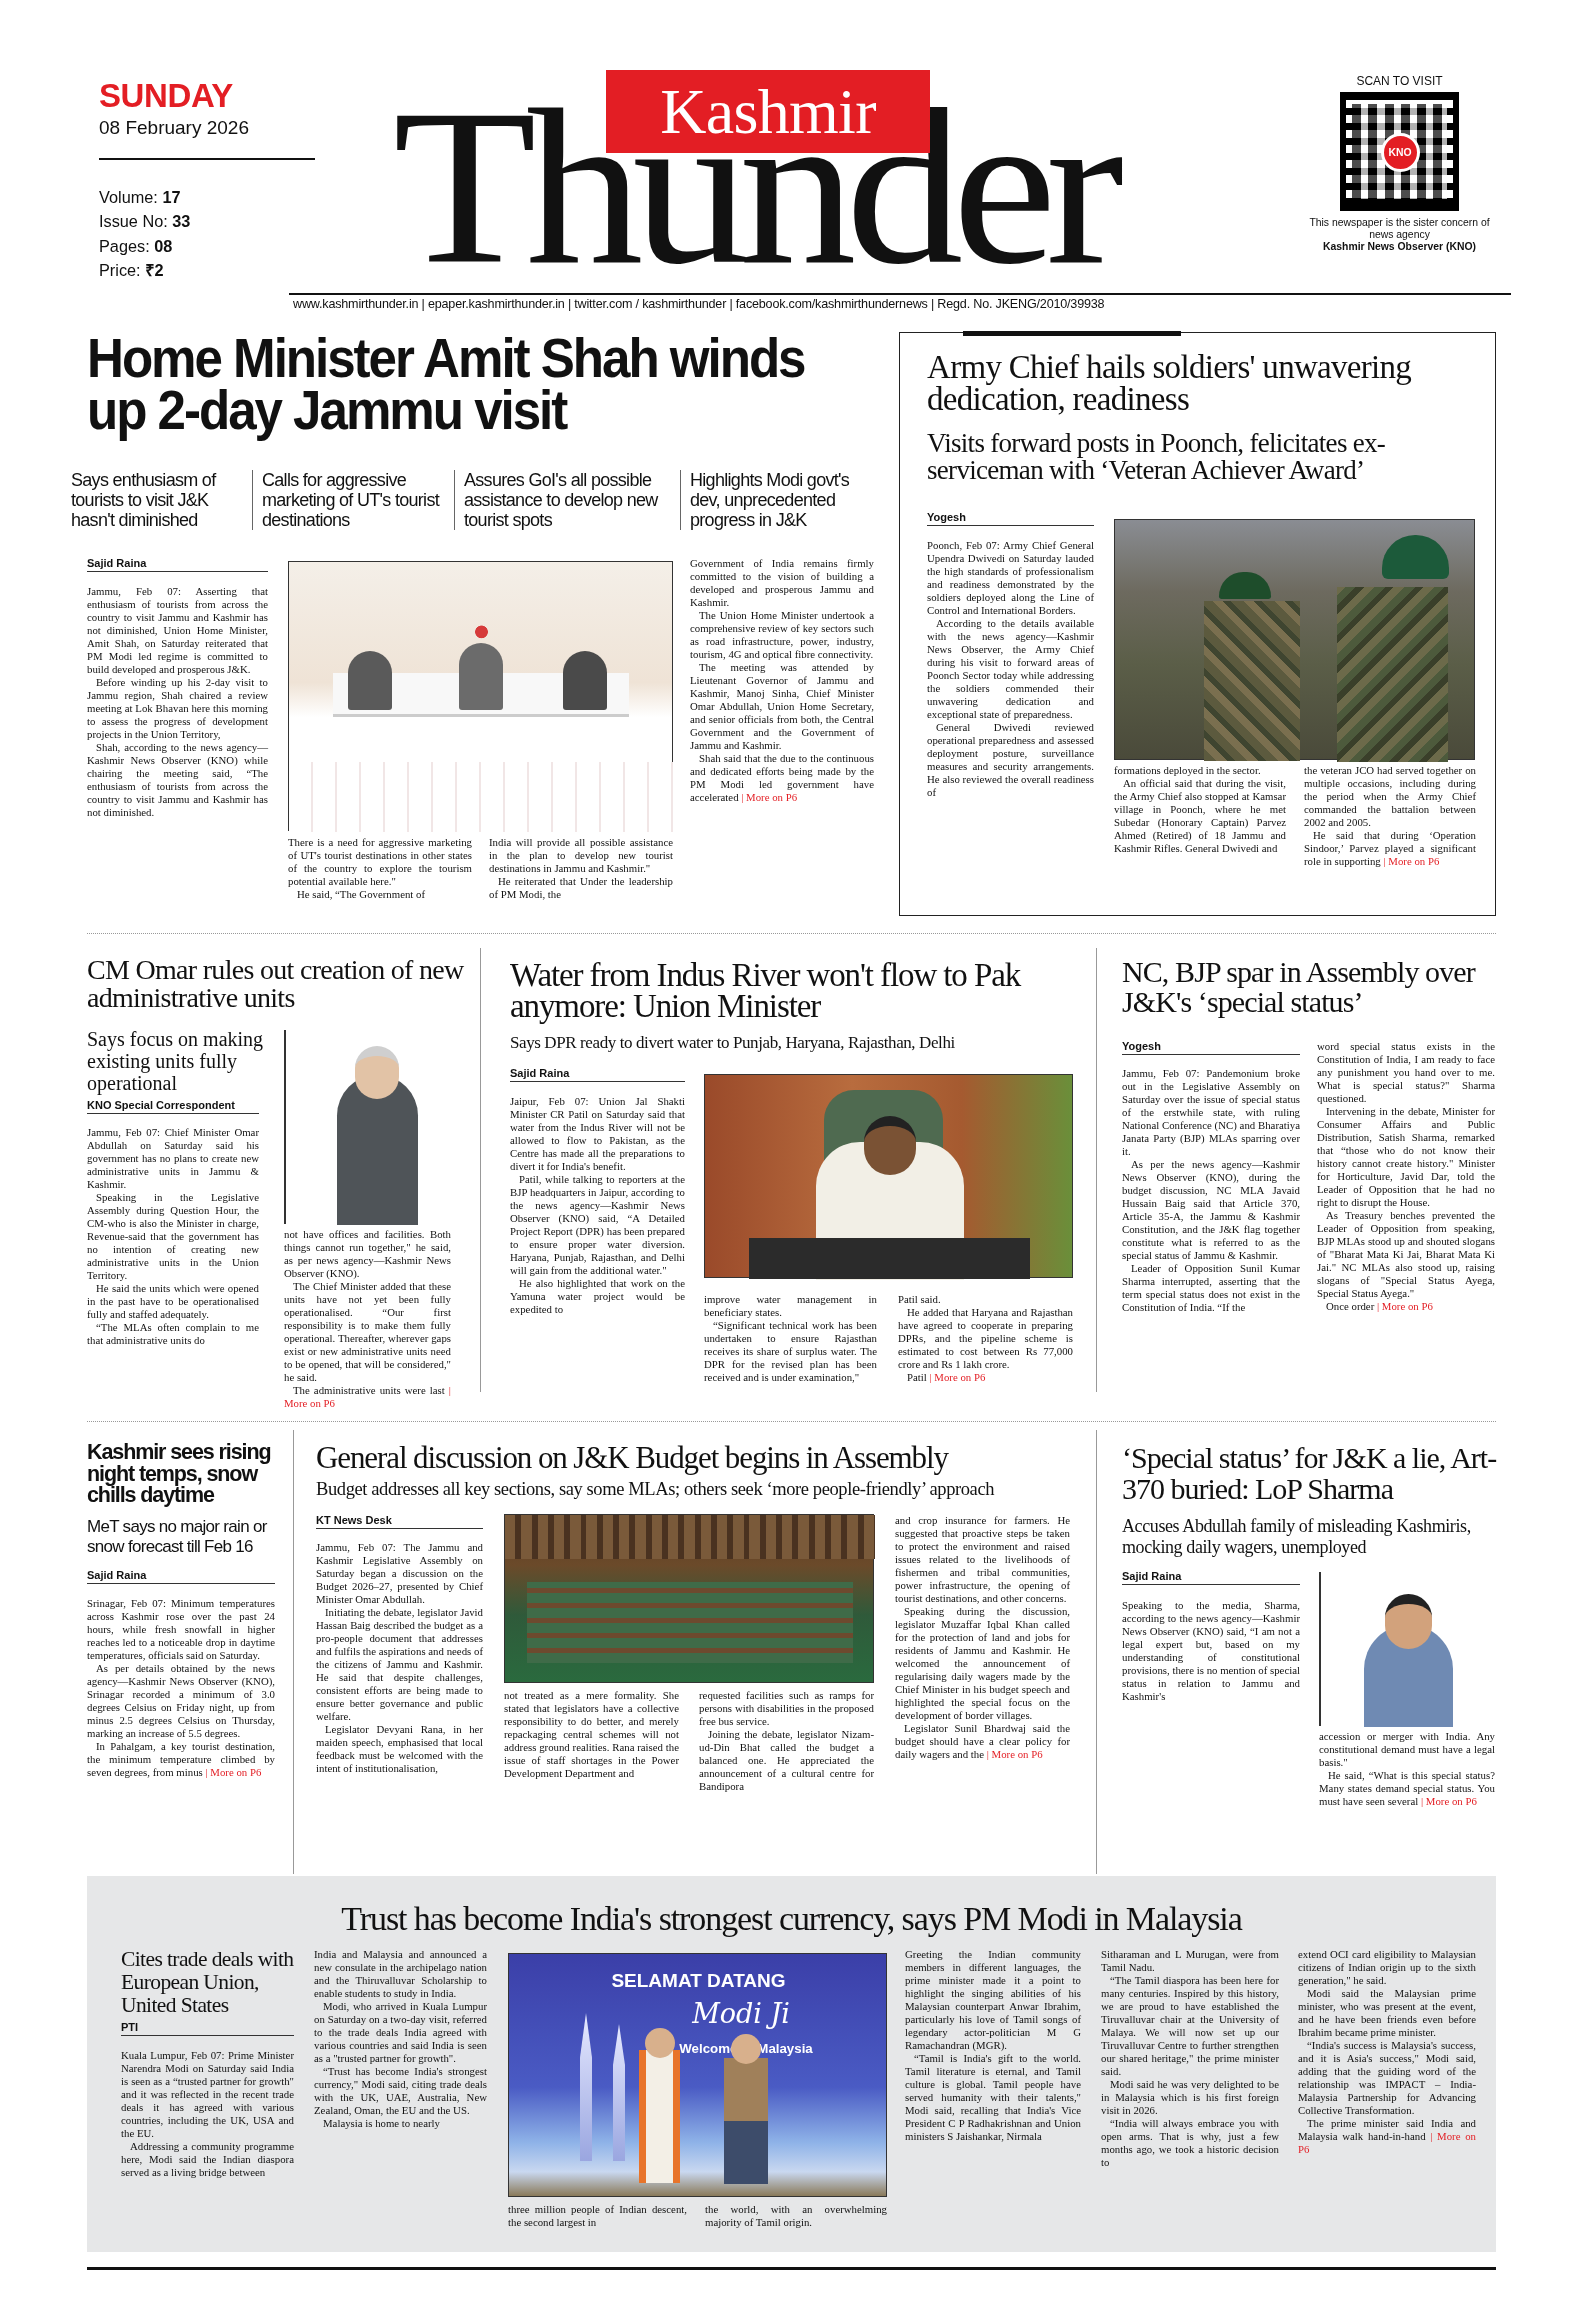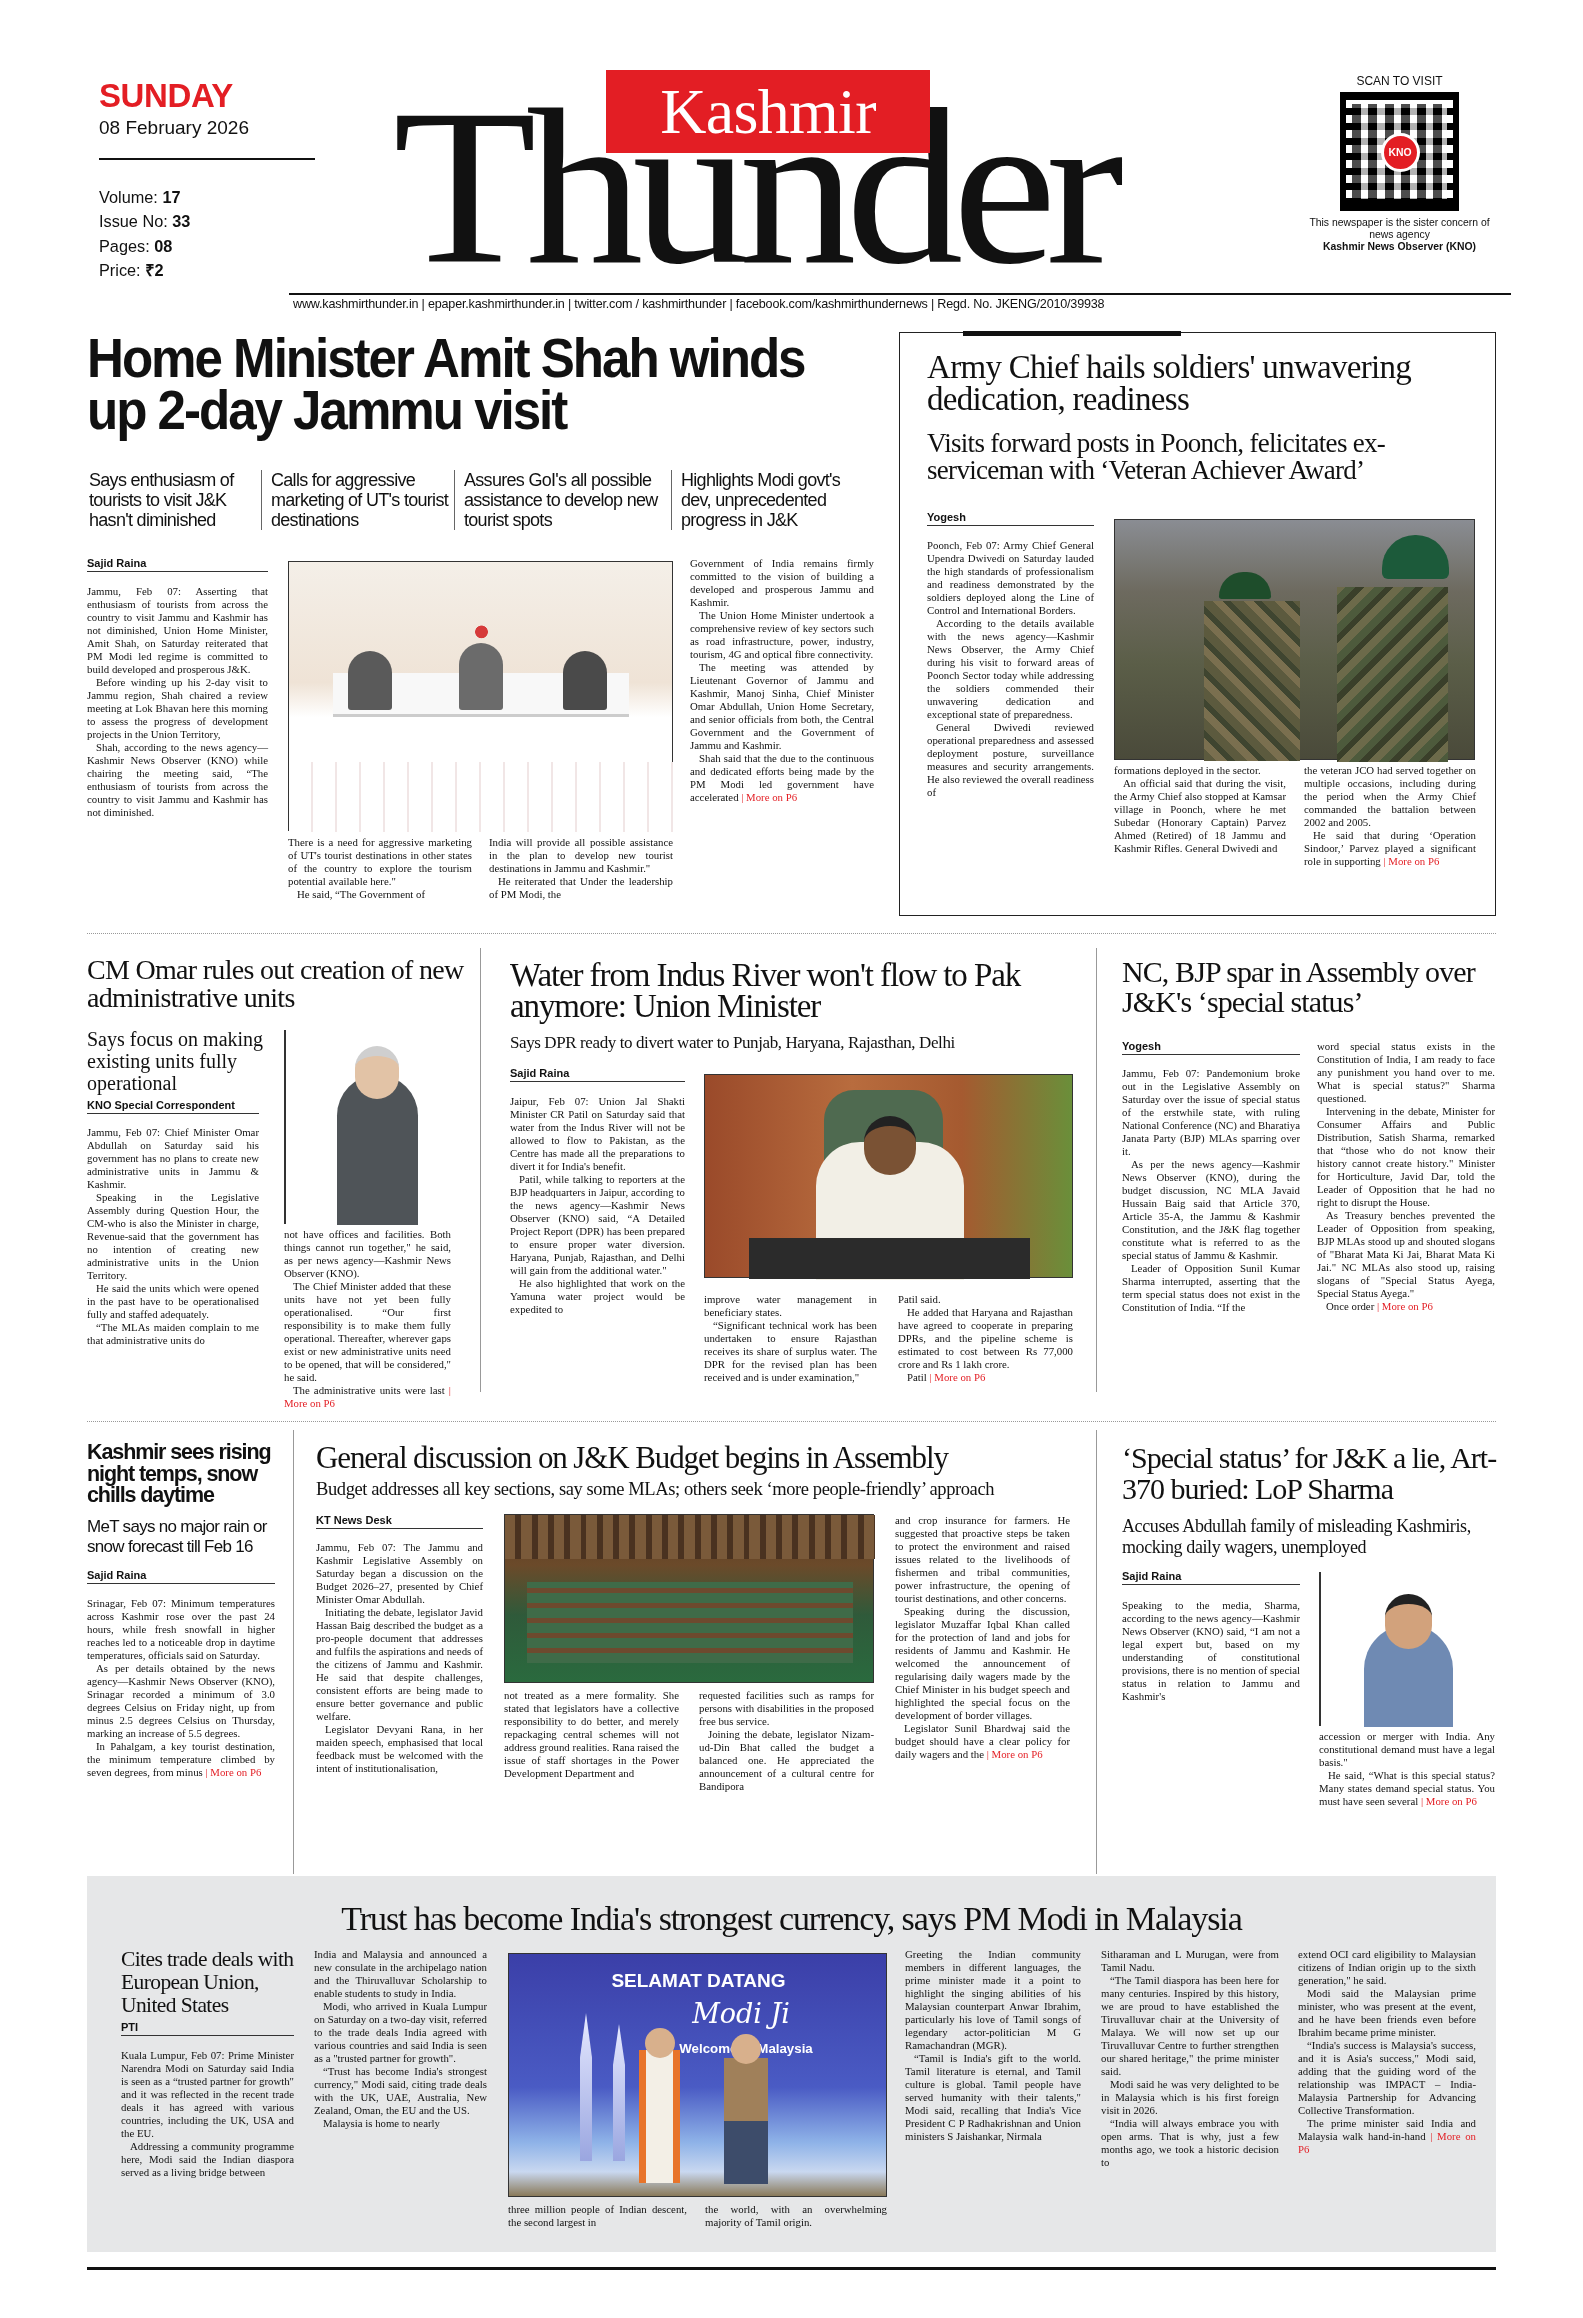--- a/index.html
+++ b/index.html
@@ -60,21 +60,21 @@
   <div class="qr-note">
     <span>This newspaper is the sister concern of news agency</span>
     <b>Kashmir News Observer (KNO)</b>
   </div>
 </div>
 
 <div class="abs rule-top"></div>
 <div class="abs links">www.kashmirthunder.in | epaper.kashmirthunder.in | twitter.com / kashmirthunder | facebook.com/kashmirthundernews  | Regd. No. JKENG/2010/39938</div>
 
 <div class="abs h-big" style="left:87px;top:332px;width:785px;font-size:55px;line-height:52px;letter-spacing:-2.2px;transform:scaleX(.93);transform-origin:left">Home Minister Amit Shah winds up 2-day Jammu visit</div>
-<div class="abs" style="left:89px;top:470px;width:807px;display:flex;gap:2px">
+<div class="abs" style="left:71px;top:470px;width:807px;display:flex;gap:11px">
   <div class="kicker" style="width:170px">Says enthusiasm of tourists to visit J&amp;K hasn't diminished</div>
   <div class="kicker" style="width:191px">Calls for aggressive marketing of UT's tourist destinations</div>
   <div class="kicker" style="width:215px">Assures GoI's all possible assistance to develop new tourist spots</div>
   <div class="kicker" style="width:194px">Highlights Modi govt's dev, unprecedented progress in J&amp;K</div>
 </div>
 
 <div class="abs by" style="left:87px;top:557px;width:181px">Sajid Raina</div>
 <div class="abs body" style="left:87px;top:585px;width:181px">
   <p>Jammu, Feb 07: Asserting that enthusiasm of tourists from across the country to visit Jammu and Kashmir has not diminished, Union Home Minister, Amit Shah, on Saturday reiterated that PM Modi led regime is committed to build developed and prosperous J&amp;K.</p>
   <p>Before winding up his 2-day visit to Jammu region, Shah chaired a review meeting at Lok Bhavan here this morning to assess the progress of development projects in the Union Territory,</p>
@@ -130,21 +130,21 @@
 
 <div class="abs hdot" style="left:87px;top:933px;width:1409px"></div>
 
 <div class="abs h-serif" style="left:87px;top:956px;width:393px;font-size:28px;line-height:28px">CM Omar rules out creation of new administrative units</div>
 <div class="abs deck" style="left:87px;top:1028px;width:178px;font-size:20px;line-height:22px;font-weight:300">Says focus on making existing units fully operational</div>
 <div class="abs by" style="left:87px;top:1099px;width:172px">KNO Special Correspondent</div>
 <div class="abs body" style="left:87px;top:1126px;width:172px">
   <p>Jammu, Feb 07: Chief Minister Omar Abdullah on Saturday said his government has no plans to create new administrative units in Jammu &amp; Kashmir.</p>
   <p>Speaking in the Legislative Assembly during Question Hour, the CM-who is also the Minister in charge, Revenue-said that the government has no intention of creating new administrative units in the Union Territory.</p>
   <p>He said the units which were opened in the past have to be operationalised fully and staffed adequately.</p>
-  <p>“The MLAs maiden complain to me that administrative units do</p>
+  <p>“The MLAs often complain to me that administrative units do</p>
 </div>
 <div class="abs photo" style="left:284px;top:1030px;width:167px height:194px;height:194px;background:repeating-linear-gradient(90deg,#4d7a3c 0 7.4px,#6a9850 7.4px 13.3px)">
   <div class="abs" style="left:52px;top:44px;width:81px;height:150px;background:#4f5458;border-radius:41px 41px 0 0"></div>
   <div class="abs" style="left:70px;top:15px;width:44px;height:53px;background:#e2c3a6;border-radius:22px;border-top:10.4px solid #cfcfcf"></div>
 </div>
 <div class="abs body" style="left:284px;top:1228px;width:167px">
   <p style="text-indent:0">not have offices and facilities. Both things cannot run together," he said, as per news agency—Kashmir News Observer (KNO).</p>
   <p>The Chief Minister added that these units have not yet been fully operationalised. “Our first responsibility is to make them fully operational. Thereafter, wherever gaps exist or new administrative units need to be opened, that will be considered," he said.</p>
   <p><span>The administrative units were last</span> <a class="more">| More on P6</a></p>
 </div>

